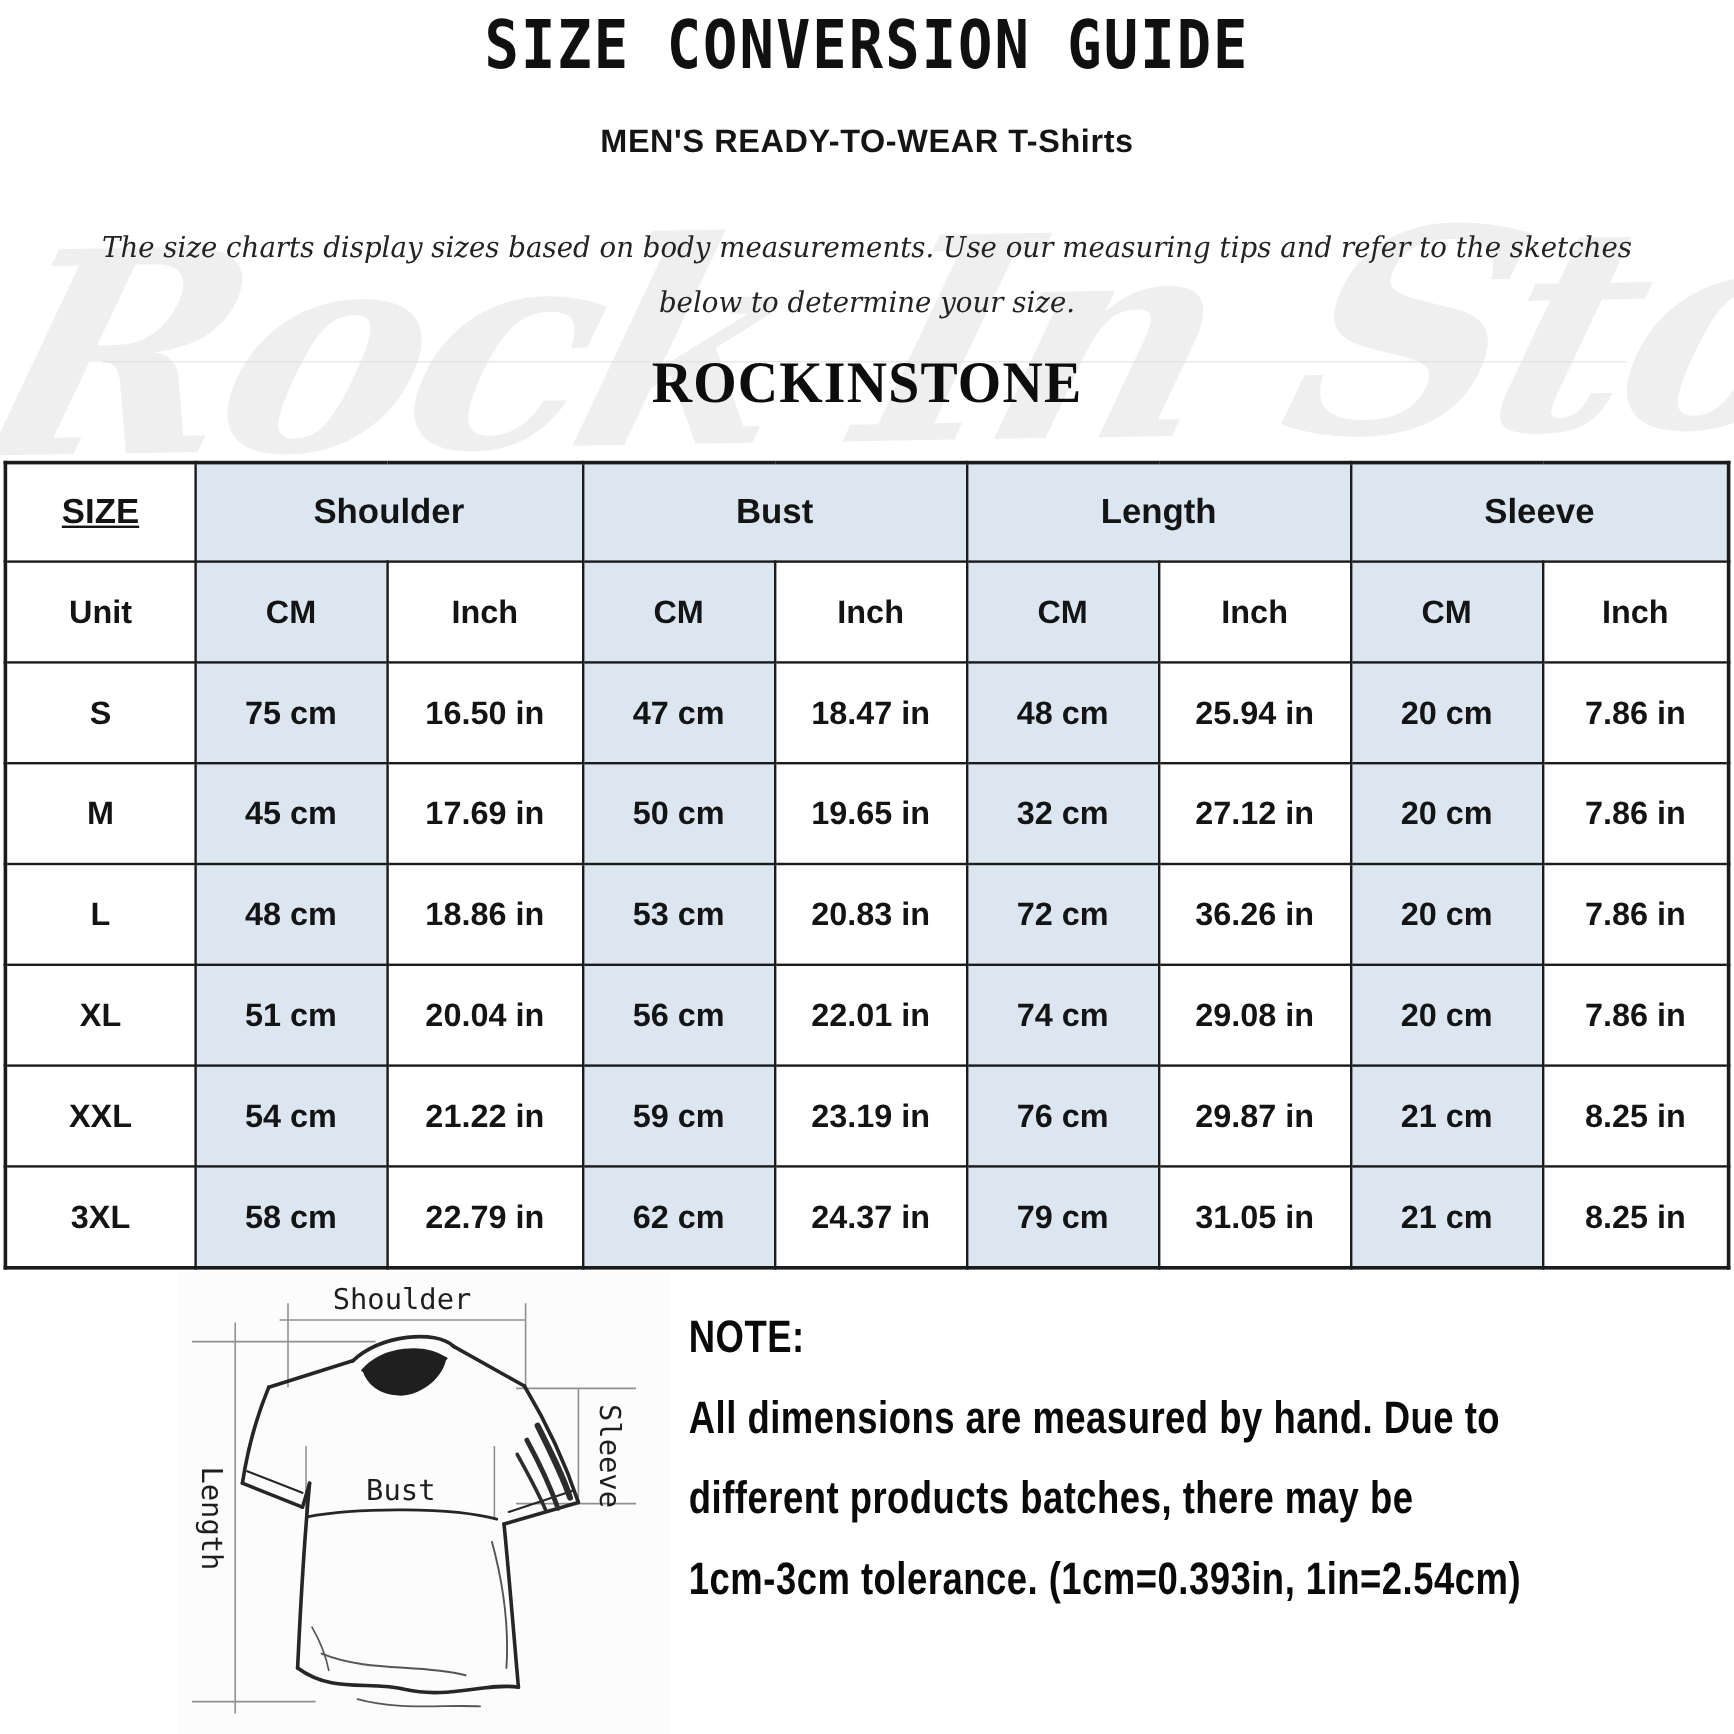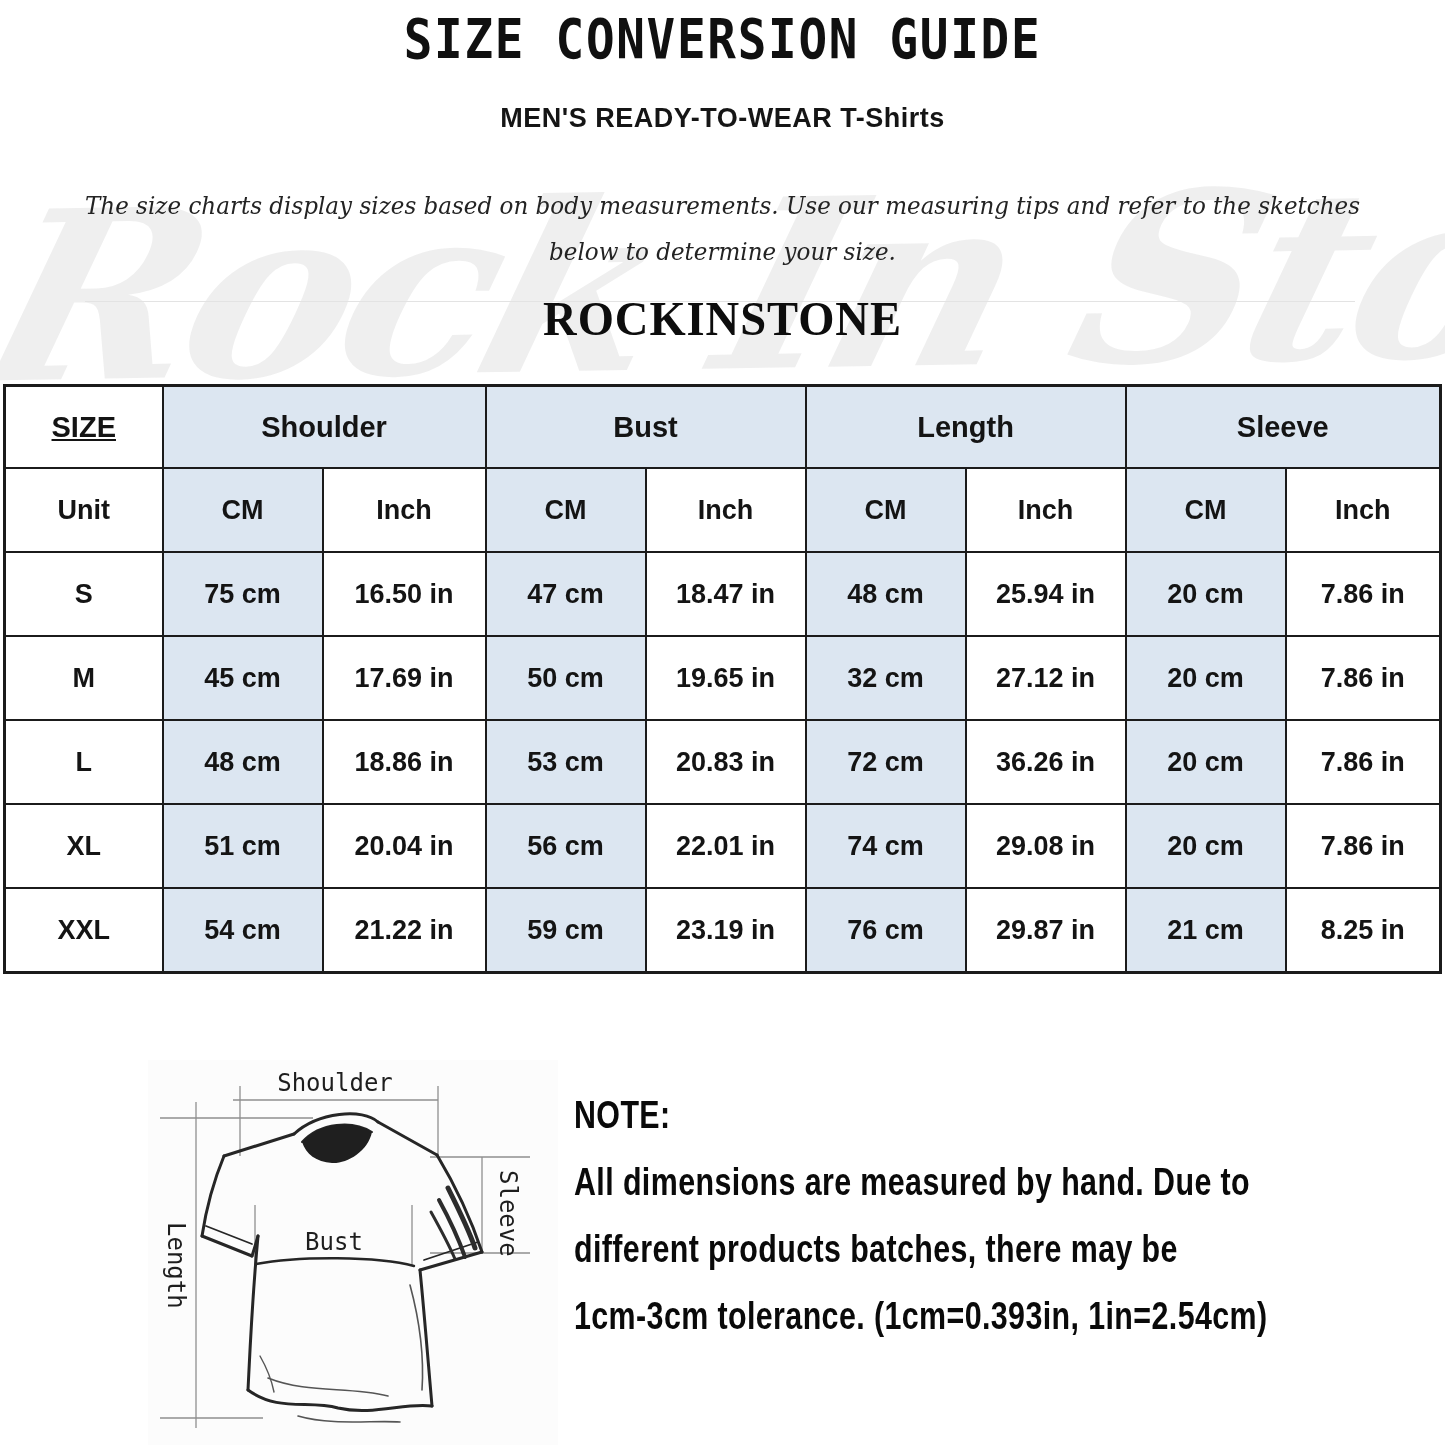--- a/index.html
+++ b/index.html
@@ -172,20 +172,31 @@
       <td>7.86 in</td>
     </tr>
     <tr>
       <td>XXL</td>
       <td class="blue">54 cm</td>
       <td>21.22 in</td>
       <td class="blue">59 cm</td>
       <td>23.19 in</td>
       <td class="blue">76 cm</td>
       <td>29.87 in</td>
+      <td class="blue">21 cm</td>
+      <td>8.25 in</td>
+    </tr>
+    <tr>
+      <td>3XL</td>
+      <td class="blue">58 cm</td>
+      <td>22.79 in</td>
+      <td class="blue">62 cm</td>
+      <td>24.37 in</td>
+      <td class="blue">79 cm</td>
+      <td>31.05 in</td>
       <td class="blue">21 cm</td>
       <td>8.25 in</td>
     </tr>
   </tbody>
     </table>
 
   <div class="sketch">
     <svg viewBox="0 0 410 385">
 
       <g stroke="#8f8f8f" stroke-width="1.3" fill="none">

